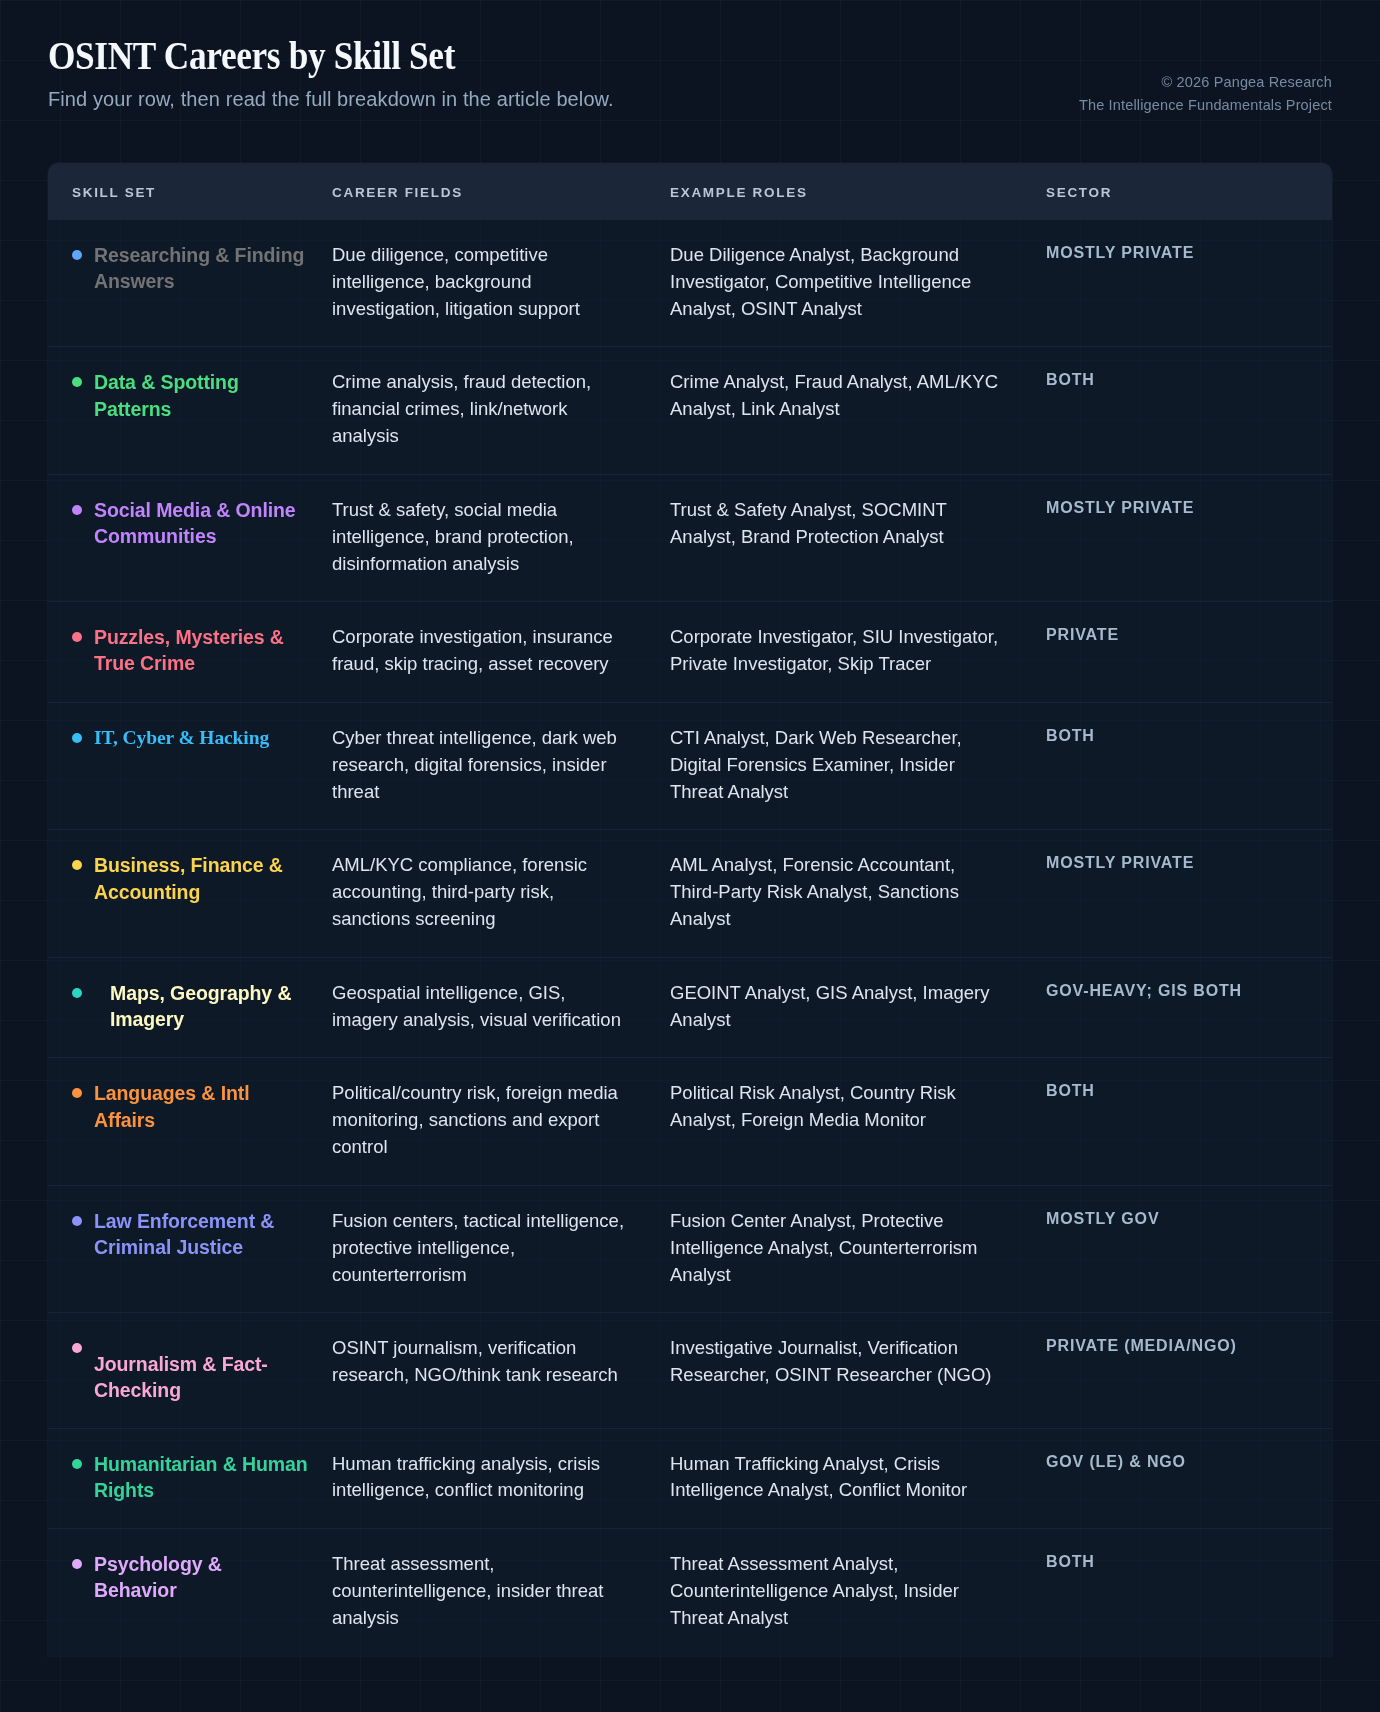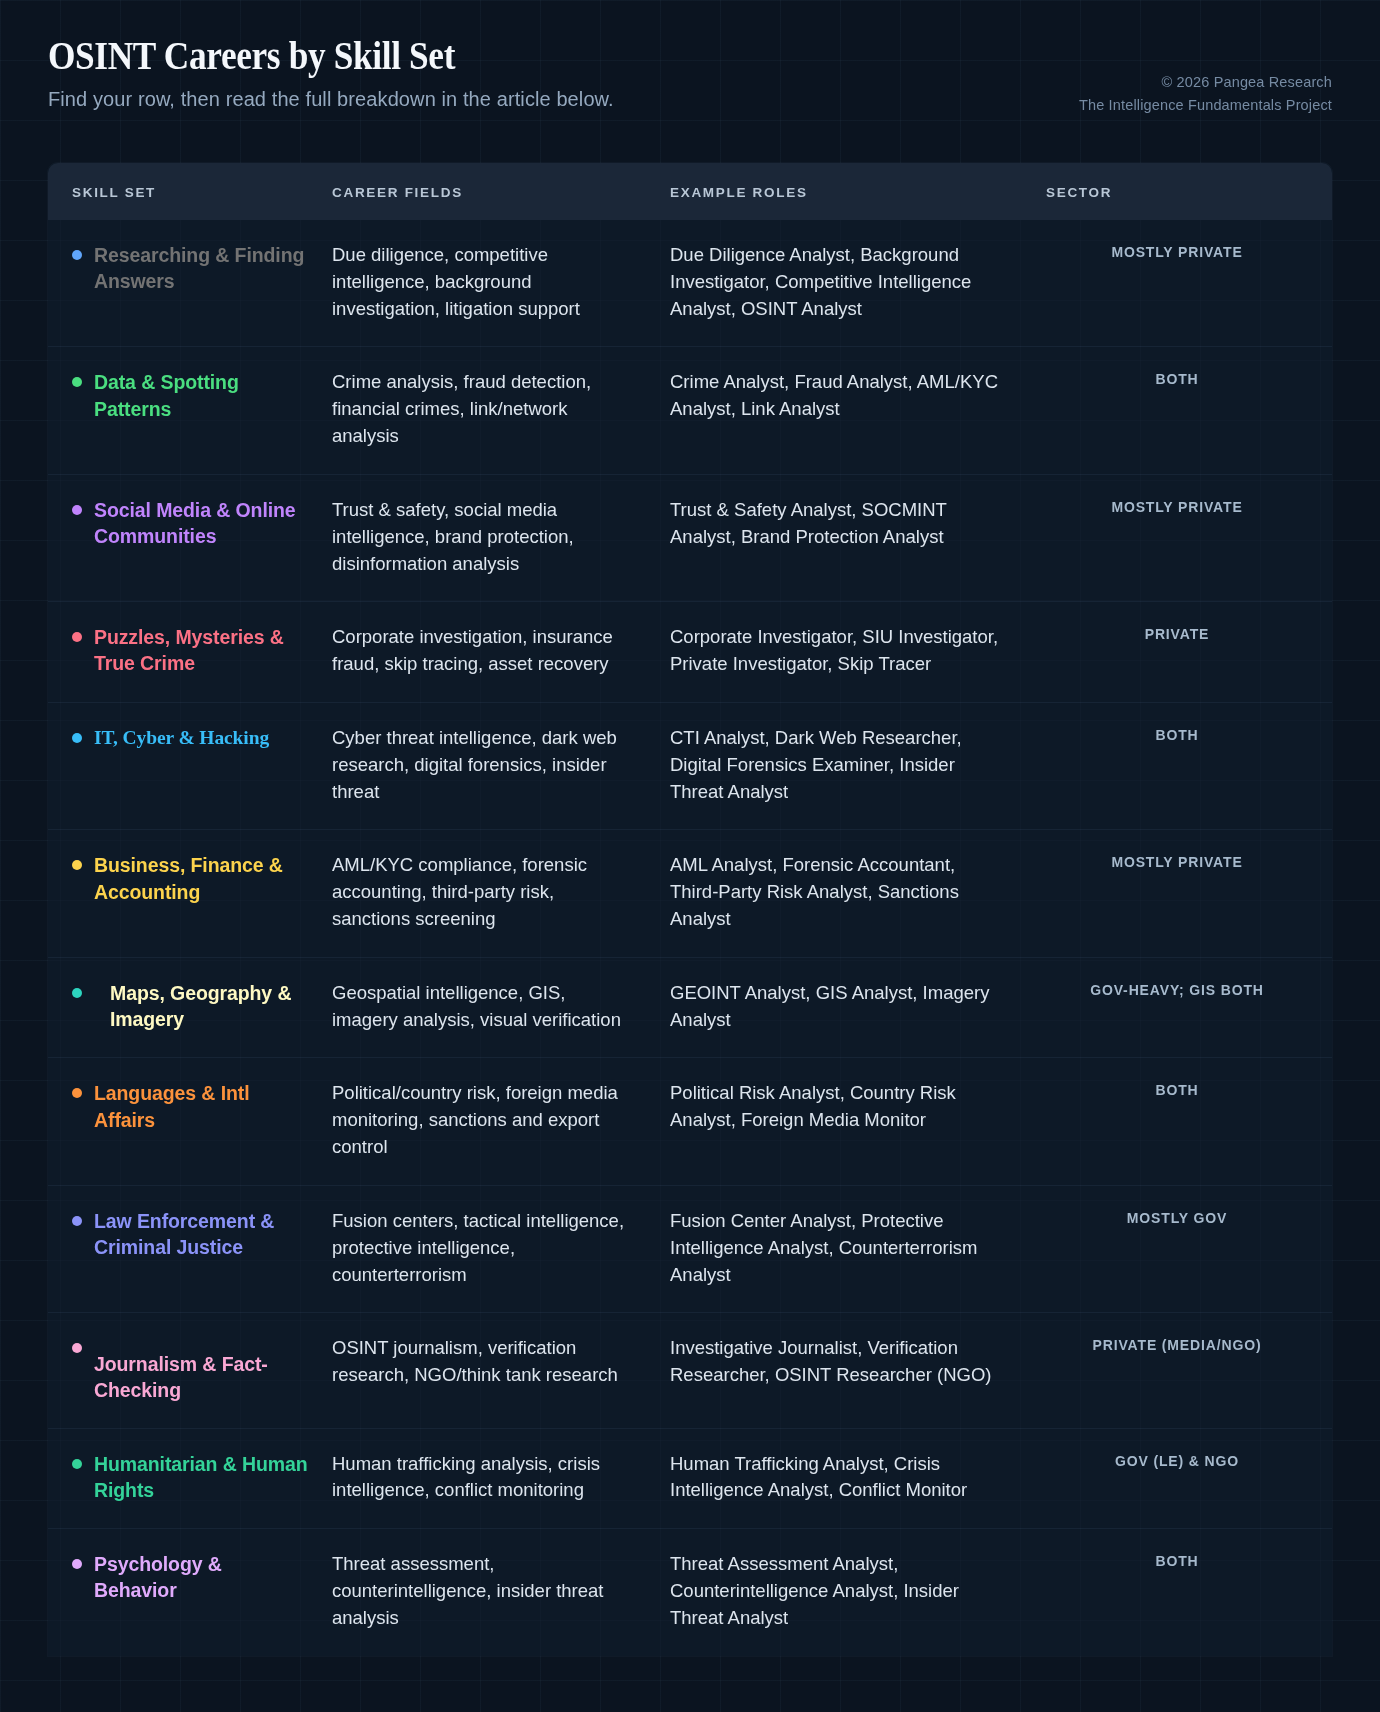--- a/index.html
+++ b/index.html
@@ -124,28 +124,27 @@
 
   .cell {
     font-size: 18.5px;
     line-height: 1.45;
     color: #dde5ee;
     padding-right: 36px;
     font-weight: 400;
   }
 
   .sector {
-    font-size: 14px;
+    font-size: 16px;
     font-weight: 600;
     letter-spacing: 0.85px;
     color: #a7bacd;
     text-transform: uppercase;
     padding-top: 2px;
     white-space: nowrap;
-    text-align: center;
   }
 </style>
 </head>
 <body>
 
 <div id="grid-bg"></div>
 
 <div id="page">
 
   <div class="header">

